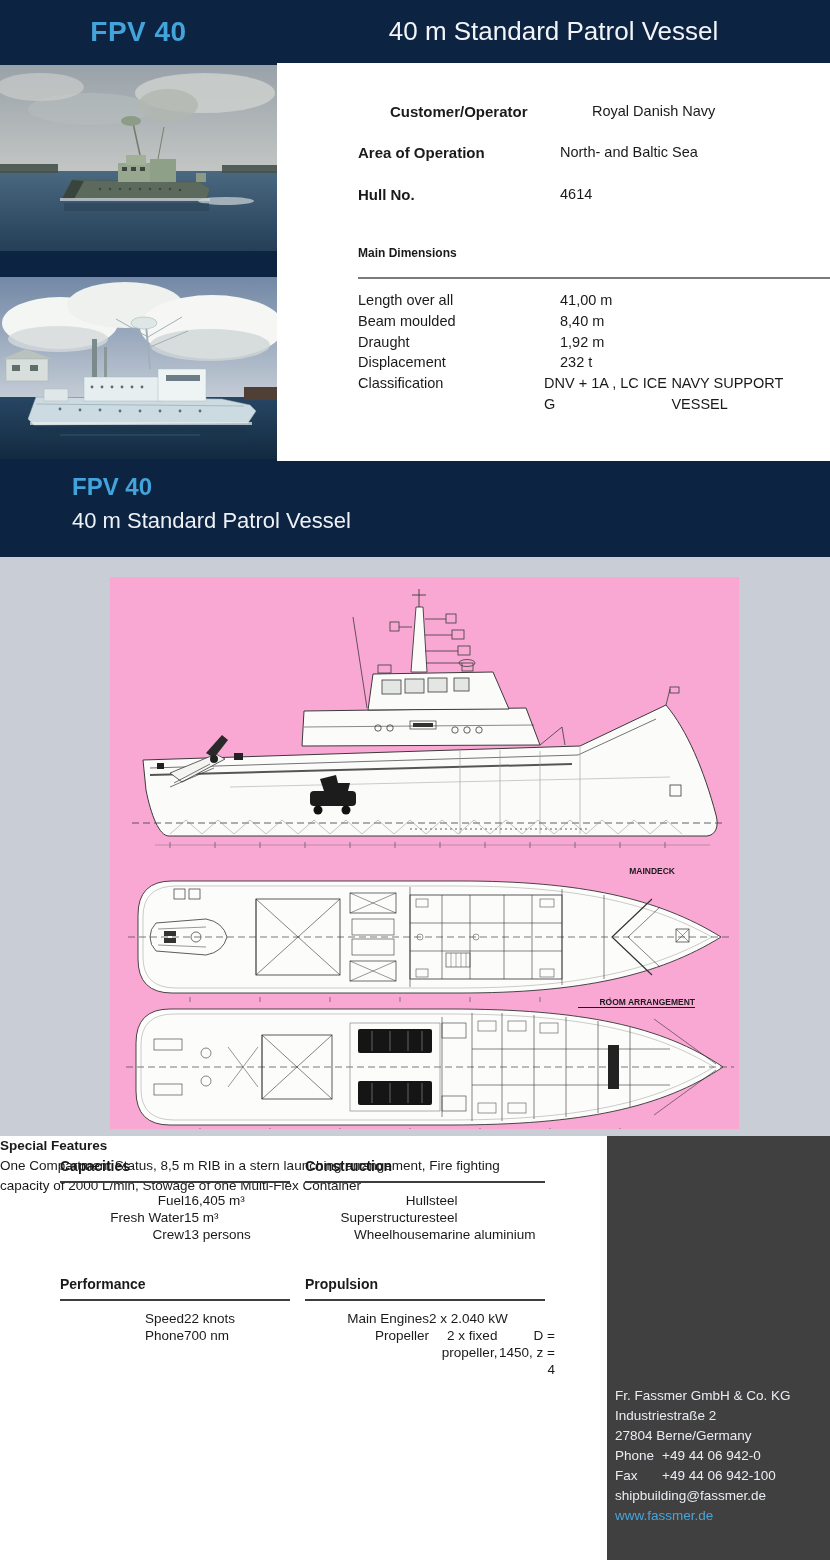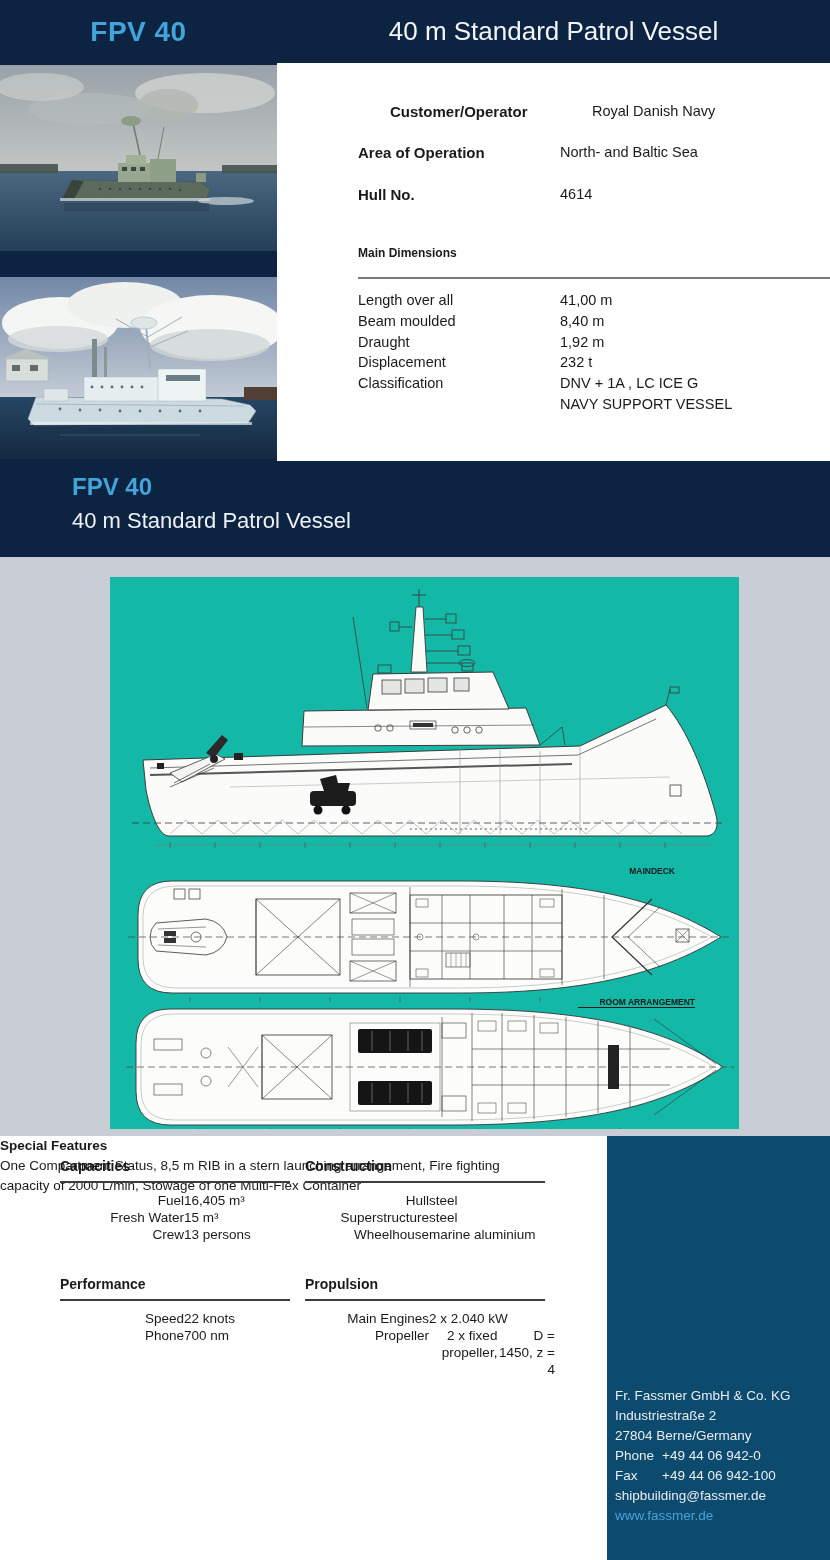--- a/index.html
+++ b/index.html
@@ -23,42 +23,42 @@
   .overview{left:358px;top:103px;width:472px;}
   .ov-row{position:absolute;left:0;width:472px;display:flex;}
   .ov-l{width:202px;font-size:15px;font-weight:700;}
   .ov-v{font-size:14.5px;}
   
   .dims-head{left:358px;top:246px;font-size:12px;font-weight:700;}
   .dims-rule{left:358px;top:277px;width:472px;height:2px;background:#7a7a7a;}
   .dims{left:358px;top:290px;width:472px;}
   .dim-row{display:flex;font-size:14.5px;line-height:20.8px;}
   .dim-l{width:202px;}
-  .dim-v{display:flex;flex-direction:column;}
+  .dim-v{display:flex;flex-direction:row;}
   
   .band2{left:0;top:461px;width:830px;height:96px;background:#0d2342;}
   .band2-model{position:absolute;left:72px;top:12px;font-size:24px;font-weight:700;color:#42a4da;}
   .band2-title{position:absolute;left:72px;top:47px;font-size:22px;font-weight:400;color:#eef1f5;}
   
   .mid{left:0;top:557px;width:830px;height:579px;background:#c9cdd5;}
-  .draw-panel{position:absolute;left:110px;top:20px;width:629px;height:552px;background:#14b8a6;}
+  .draw-panel{position:absolute;left:110px;top:20px;width:629px;height:552px;background:#f9a8d4;}
   
   .bottom{left:0;top:1136px;width:830px;height:424px;background:#ffffff;}
   .spec-col{position:absolute;}
   .spec-head{font-size:14px;font-weight:700;}
   .spec-rule{height:2px;background:#3d3d3d;margin-top:7px;}
   .spec-rows{margin-top:9px;text-align:right;}
   .spec-row{display:flex;font-size:13.5px;line-height:17px;}
   .spec-l{width:124px;flex:none;}
   .spec-v{display:flex;}
   .special{left:60px;top:328px;width:528px;}
   .special-head{font-size:13.5px;font-weight:700;line-height:20px;}
   .special-text{font-size:13.5px;line-height:20px;}
   
-  .contact{left:607px;top:0;width:223px;height:424px;background:#0c4a6e;}
+  .contact{left:607px;top:0;width:223px;height:424px;background:#404040;}
   .contact-inner{position:absolute;left:8px;top:250px;width:210px;
     font-size:13.5px;line-height:20px;color:#e9ecf1;}
   .c-row{display:flex;}
   .c-l{width:47px;flex:none;}
   .c-link{color:#4aa3d8;text-decoration:none;display:block;}
   .c-mail{color:#e9ecf1;text-decoration:none;display:block;}
 </style>
 </head>
 <body>
 

